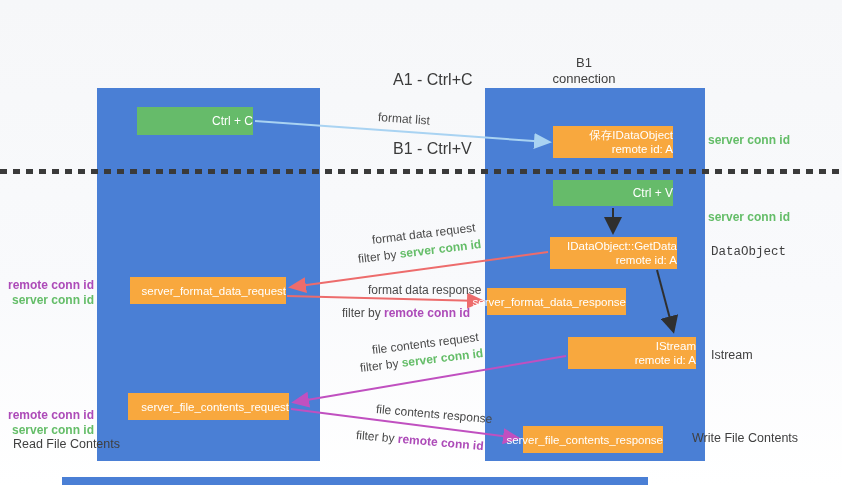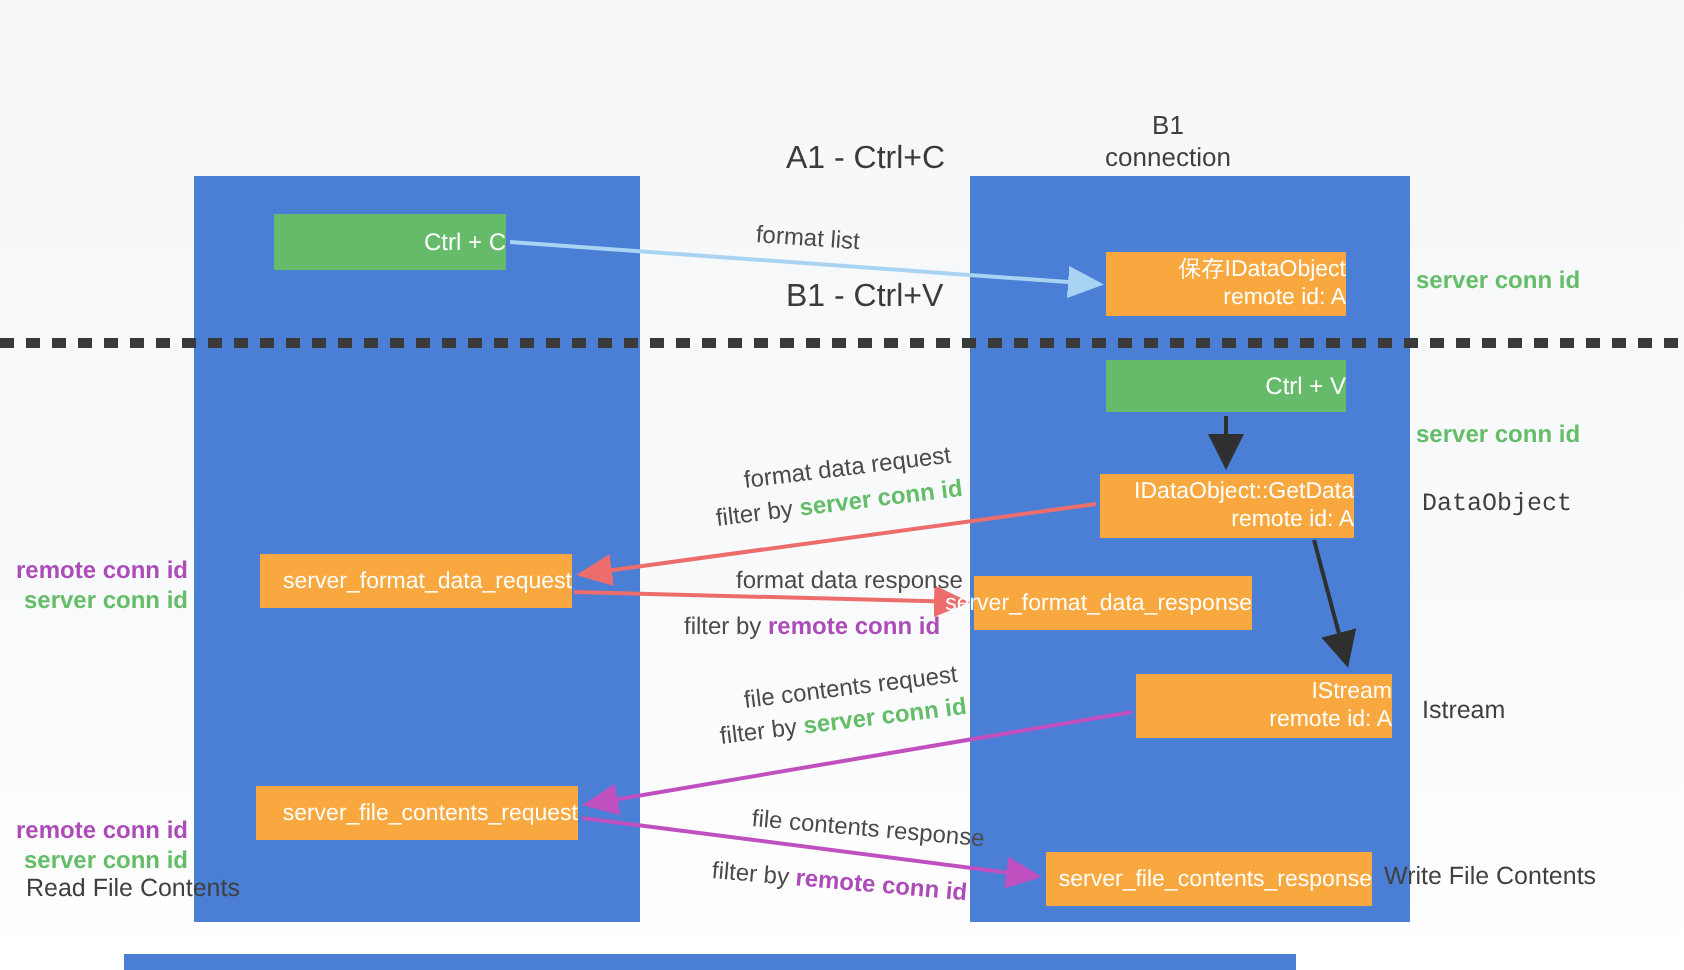--- a/index.html
+++ b/index.html
@@ -102,21 +102,21 @@
     <span class="l1">IDataObject::GetData</span>
     <span class="l2">remote id: A</span>
   </div>
   <div class="abs node orange-node" style="left:568px; top:337px; width:128px; height:32px;">
     <span class="l1">IStream</span>
     <span class="l2">remote id: A</span>
   </div>
   <div class="abs node orange-node" style="left:487px; top:288px; width:139px; height:27px;">
     <span>server_format_data_response</span>
   </div>
-  <div class="abs node orange-node" style="left:523px; top:426px; width:163px; height:27px;">
+  <div class="abs node orange-node" style="left:523px; top:426px; width:140px; height:27px;">
     <span>server_file_contents_response</span>
   </div>
 
   <div class="abs edge-label" style="left:378px; top:110px; transform:rotate(4deg);">format list</div>
 
   <div class="abs edge-label" style="left:372px; top:233px; transform:rotate(-7deg);">format data request</div>
   <div class="abs edge-label" style="left:358px; top:252px; transform:rotate(-7deg);">
     <span>filter by </span><span class="green-text">server conn id</span>
   </div>
 

